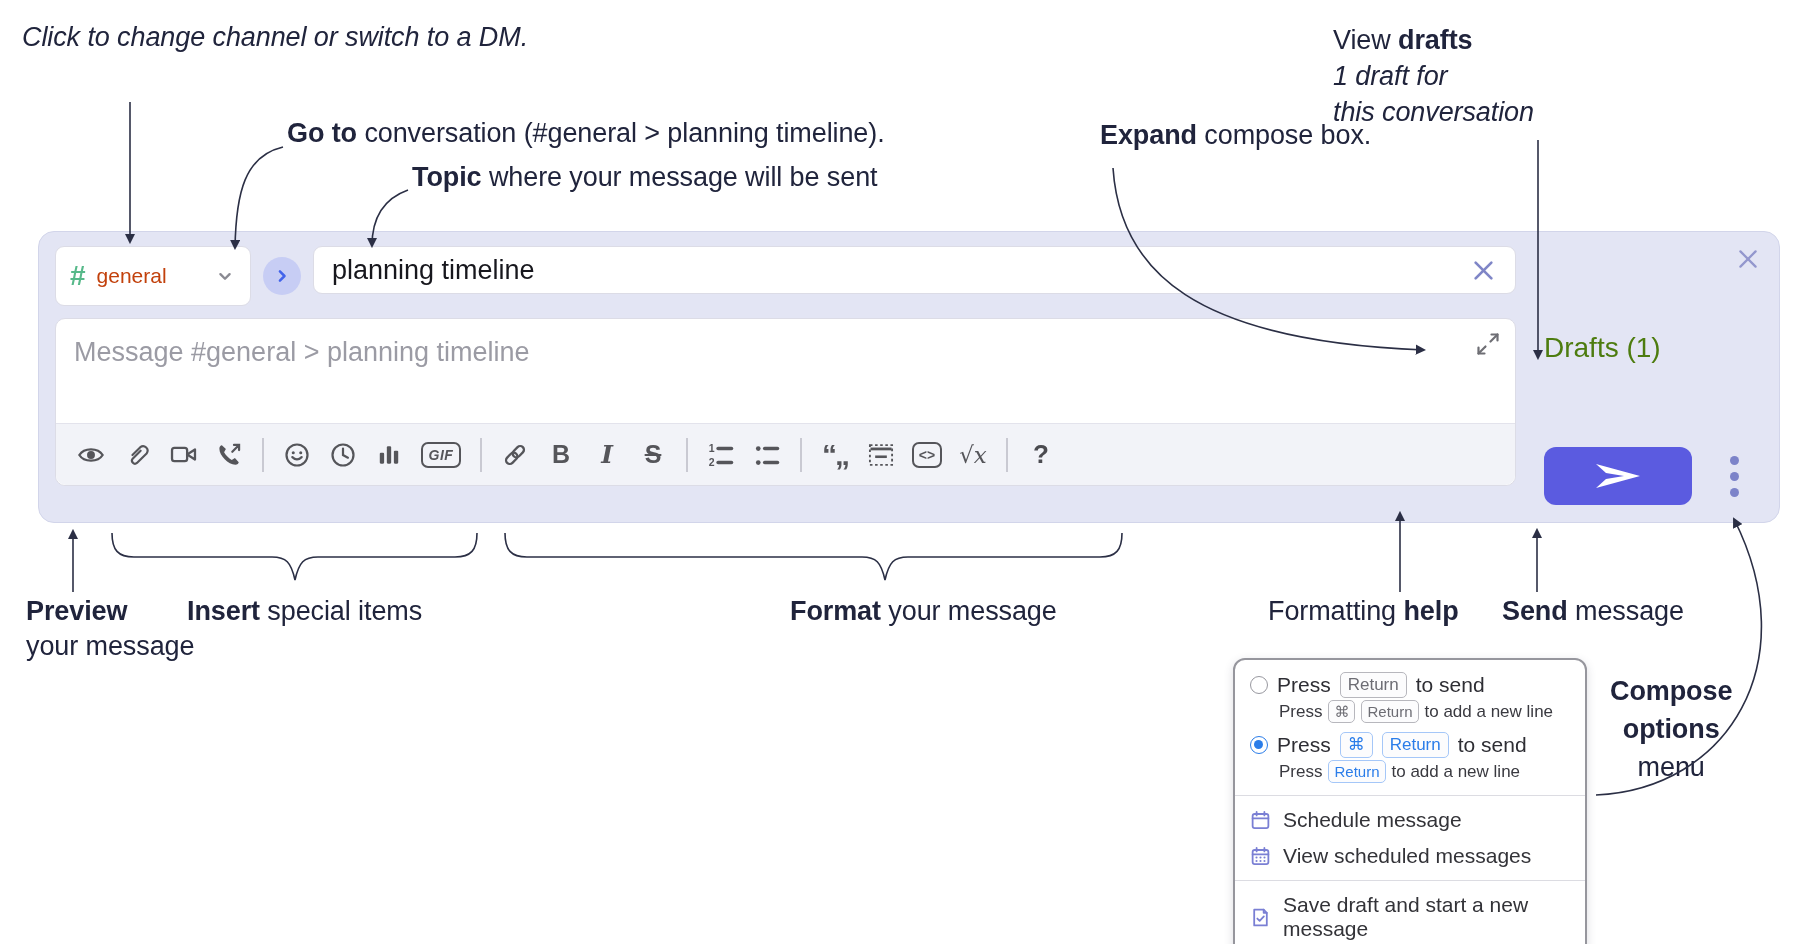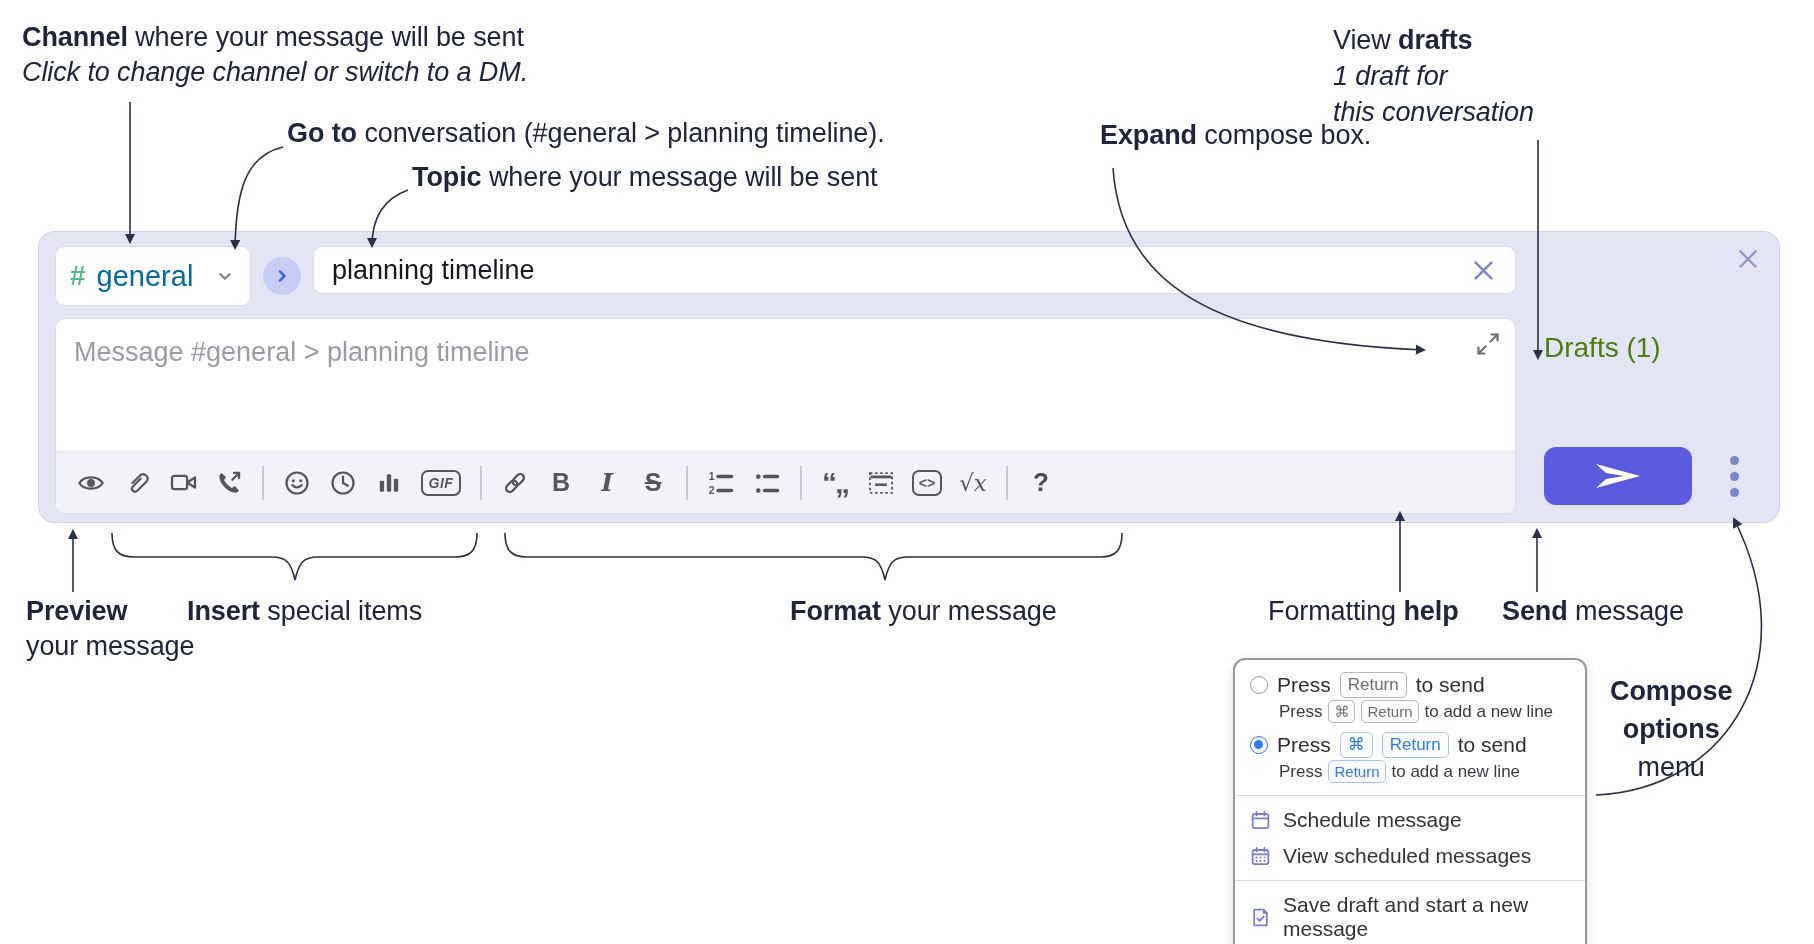--- a/index.html
+++ b/index.html
@@ -13,28 +13,28 @@
   .co-line{font-weight:700;line-height:38px;}
   .co-line.reg{font-weight:400;}
 
   
   .overlay{position:absolute;left:0;top:0;width:1814px;height:944px;pointer-events:none;z-index:6;}
 
   
   .compose{position:absolute;left:38px;top:231px;width:1742px;height:292px;background:#e3e5f4;border:1px solid #d2d5ea;border-radius:16px;box-sizing:border-box;z-index:1;}
   .chanBox{position:absolute;left:16px;top:14px;width:196px;height:60px;background:#fff;border:1px solid #dcdce6;border-radius:9px;display:flex;align-items:center;padding:0 14px;box-sizing:border-box;}
   .hash{font-size:28px;font-weight:700;color:#57b98a;}
-  .chanName{font-size:29px;color:#0369a1;margin-left:11px;flex:1;}
+  .chanName{font-size:21px;color:#c2410c;margin-left:11px;flex:1;}
   .circleBtn{position:absolute;left:224px;top:25px;width:38px;height:38px;border-radius:50%;background:#c7cdf4;display:flex;align-items:center;justify-content:center;}
   .topicBox{position:absolute;left:274px;top:14px;width:1203px;height:48px;background:#fff;border:1px solid #dcdce6;border-radius:9px;display:flex;align-items:center;padding:0 18px;box-sizing:border-box;}
   .topicText{font-size:27px;color:#17171d;}
   .clearX{margin-left:auto;display:flex;align-items:center;cursor:pointer;}
   .closeX{position:absolute;top:12px;right:16px;width:30px;height:30px;display:flex;align-items:center;justify-content:center;cursor:pointer;}
 
-  .msgBox{position:absolute;left:16px;top:86px;width:1461px;height:196px;background:#fff;border:1px solid #dcdce6;border-radius:10px;box-sizing:border-box;}
+  .msgBox{position:absolute;left:16px;top:86px;width:1461px;height:168px;background:#fff;border:1px solid #dcdce6;border-radius:10px;box-sizing:border-box;}
   .placeholder{position:absolute;left:18px;top:18px;font-size:27px;color:#9b9ba4;}
   .expandIc{position:absolute;right:14px;top:12px;color:#6e6e74;cursor:pointer;}
 
   .tbar{position:absolute;left:0;right:0;bottom:0;height:62px;background:#f2f3f8;border-top:1px solid #e3e3ec;border-radius:0 0 10px 10px;display:flex;align-items:center;padding:0 12px;box-sizing:border-box;}
   .tb{width:46px;height:42px;display:flex;align-items:center;justify-content:center;color:#55555a;flex:0 0 auto;cursor:pointer;}
   .tb.wide{width:58px;}
   .tb.txt{font-size:25px;font-weight:700;font-family:"Liberation Sans",sans-serif;}
   .tb.ital{font-style:italic;font-family:"DejaVu Serif",serif;font-weight:700;}
   .tb.strike{text-decoration:line-through;}
   .tb.mathtx{font-family:"DejaVu Serif",serif;font-style:italic;font-weight:400;font-size:23px;}
@@ -83,21 +83,20 @@
       <path d="M73,592 L73,531" marker-end="url(#arr)"></path>
       <path d="M1400,592 L1400,513" marker-end="url(#arr)"></path>
       <path d="M1537,592 L1537,530" marker-end="url(#arr)"></path>
       <path d="M1596,795 C1728,789 1806,662 1734,519" marker-end="url(#arr)"></path>
       <path d="M112,533 C112,550 118,557 134,557 L272,557 C286,557 291,562 295,580 C299,562 304,557 318,557 L455,557 C471,557 477,550 477,533"></path>
       <path d="M505,533 C505,550 511,557 527,557 L862,557 C876,557 881,562 885,580 C889,562 894,557 908,557 L1100,557 C1116,557 1122,550 1122,533"></path>
     </g>
   </svg>
 
   <div class="ann" style="left:22px;top:20px;">
-    <div><span class="b">Channel</span><span> where your message will be sent</span></div>
     <div class="i">Click to change channel or switch to a DM.</div>
   </div>
 
   <div class="ann" style="left:287px;top:116px;">
     <span class="b">Go to</span><span> conversation (#general &gt; planning timeline).</span>
   </div>
 
   <div class="ann" style="left:412px;top:160px;">
     <span class="b">Topic</span><span> where your message will be sent</span>
   </div>

